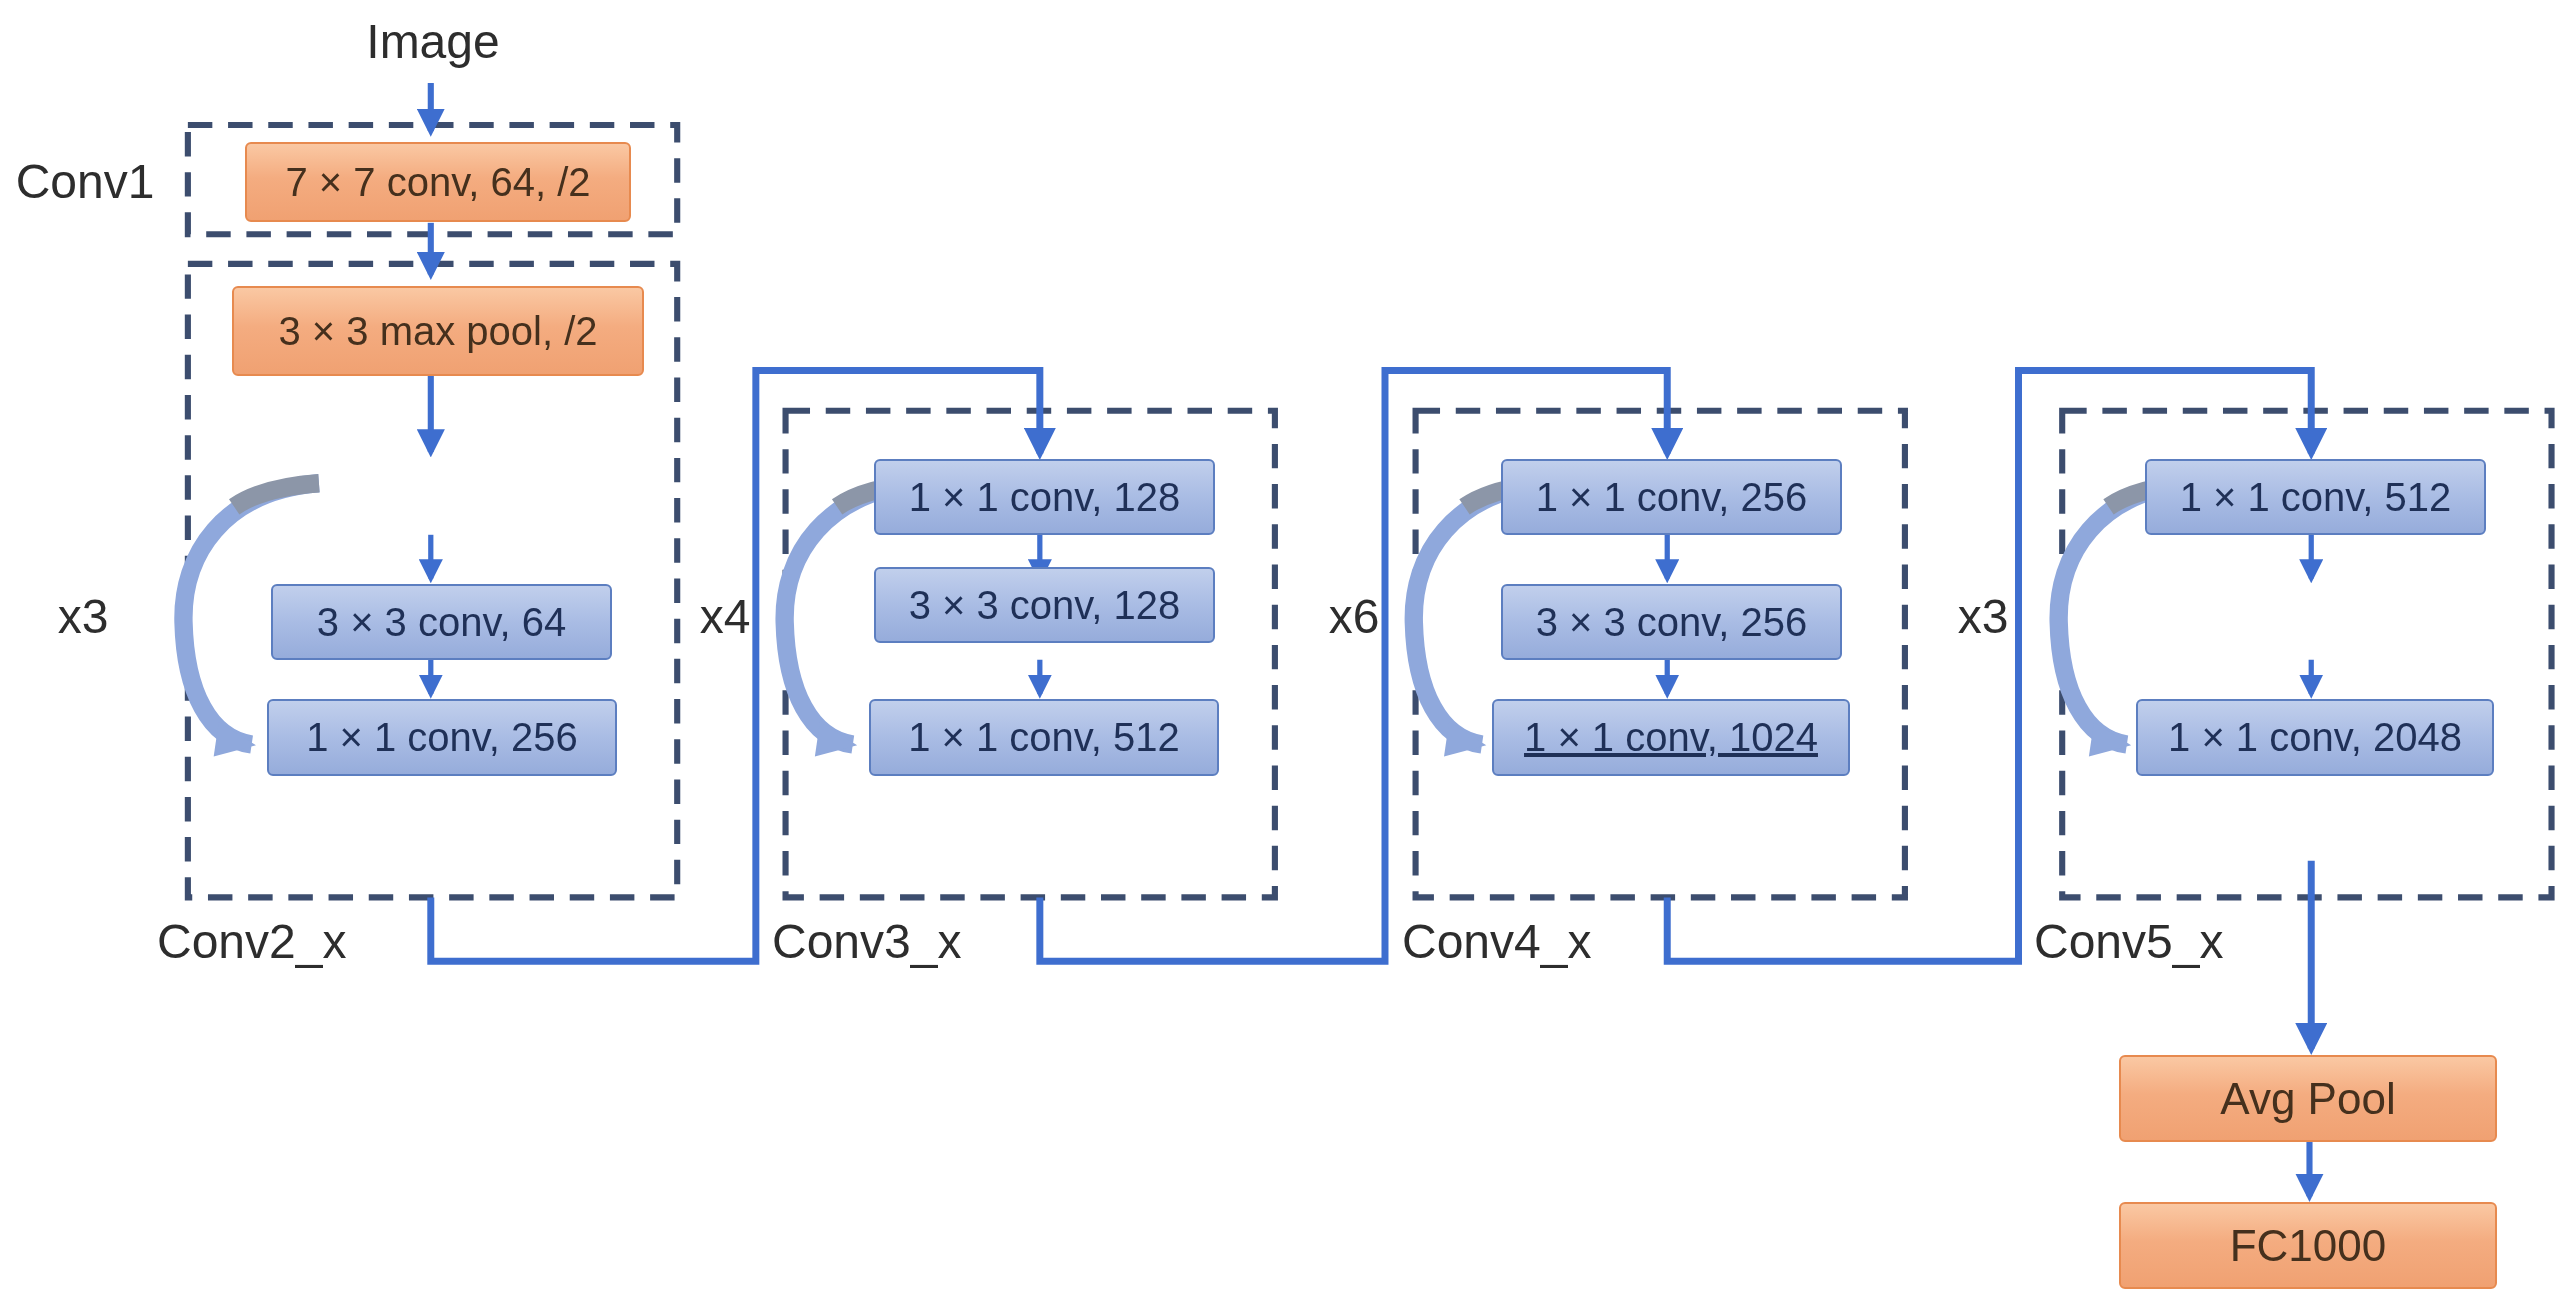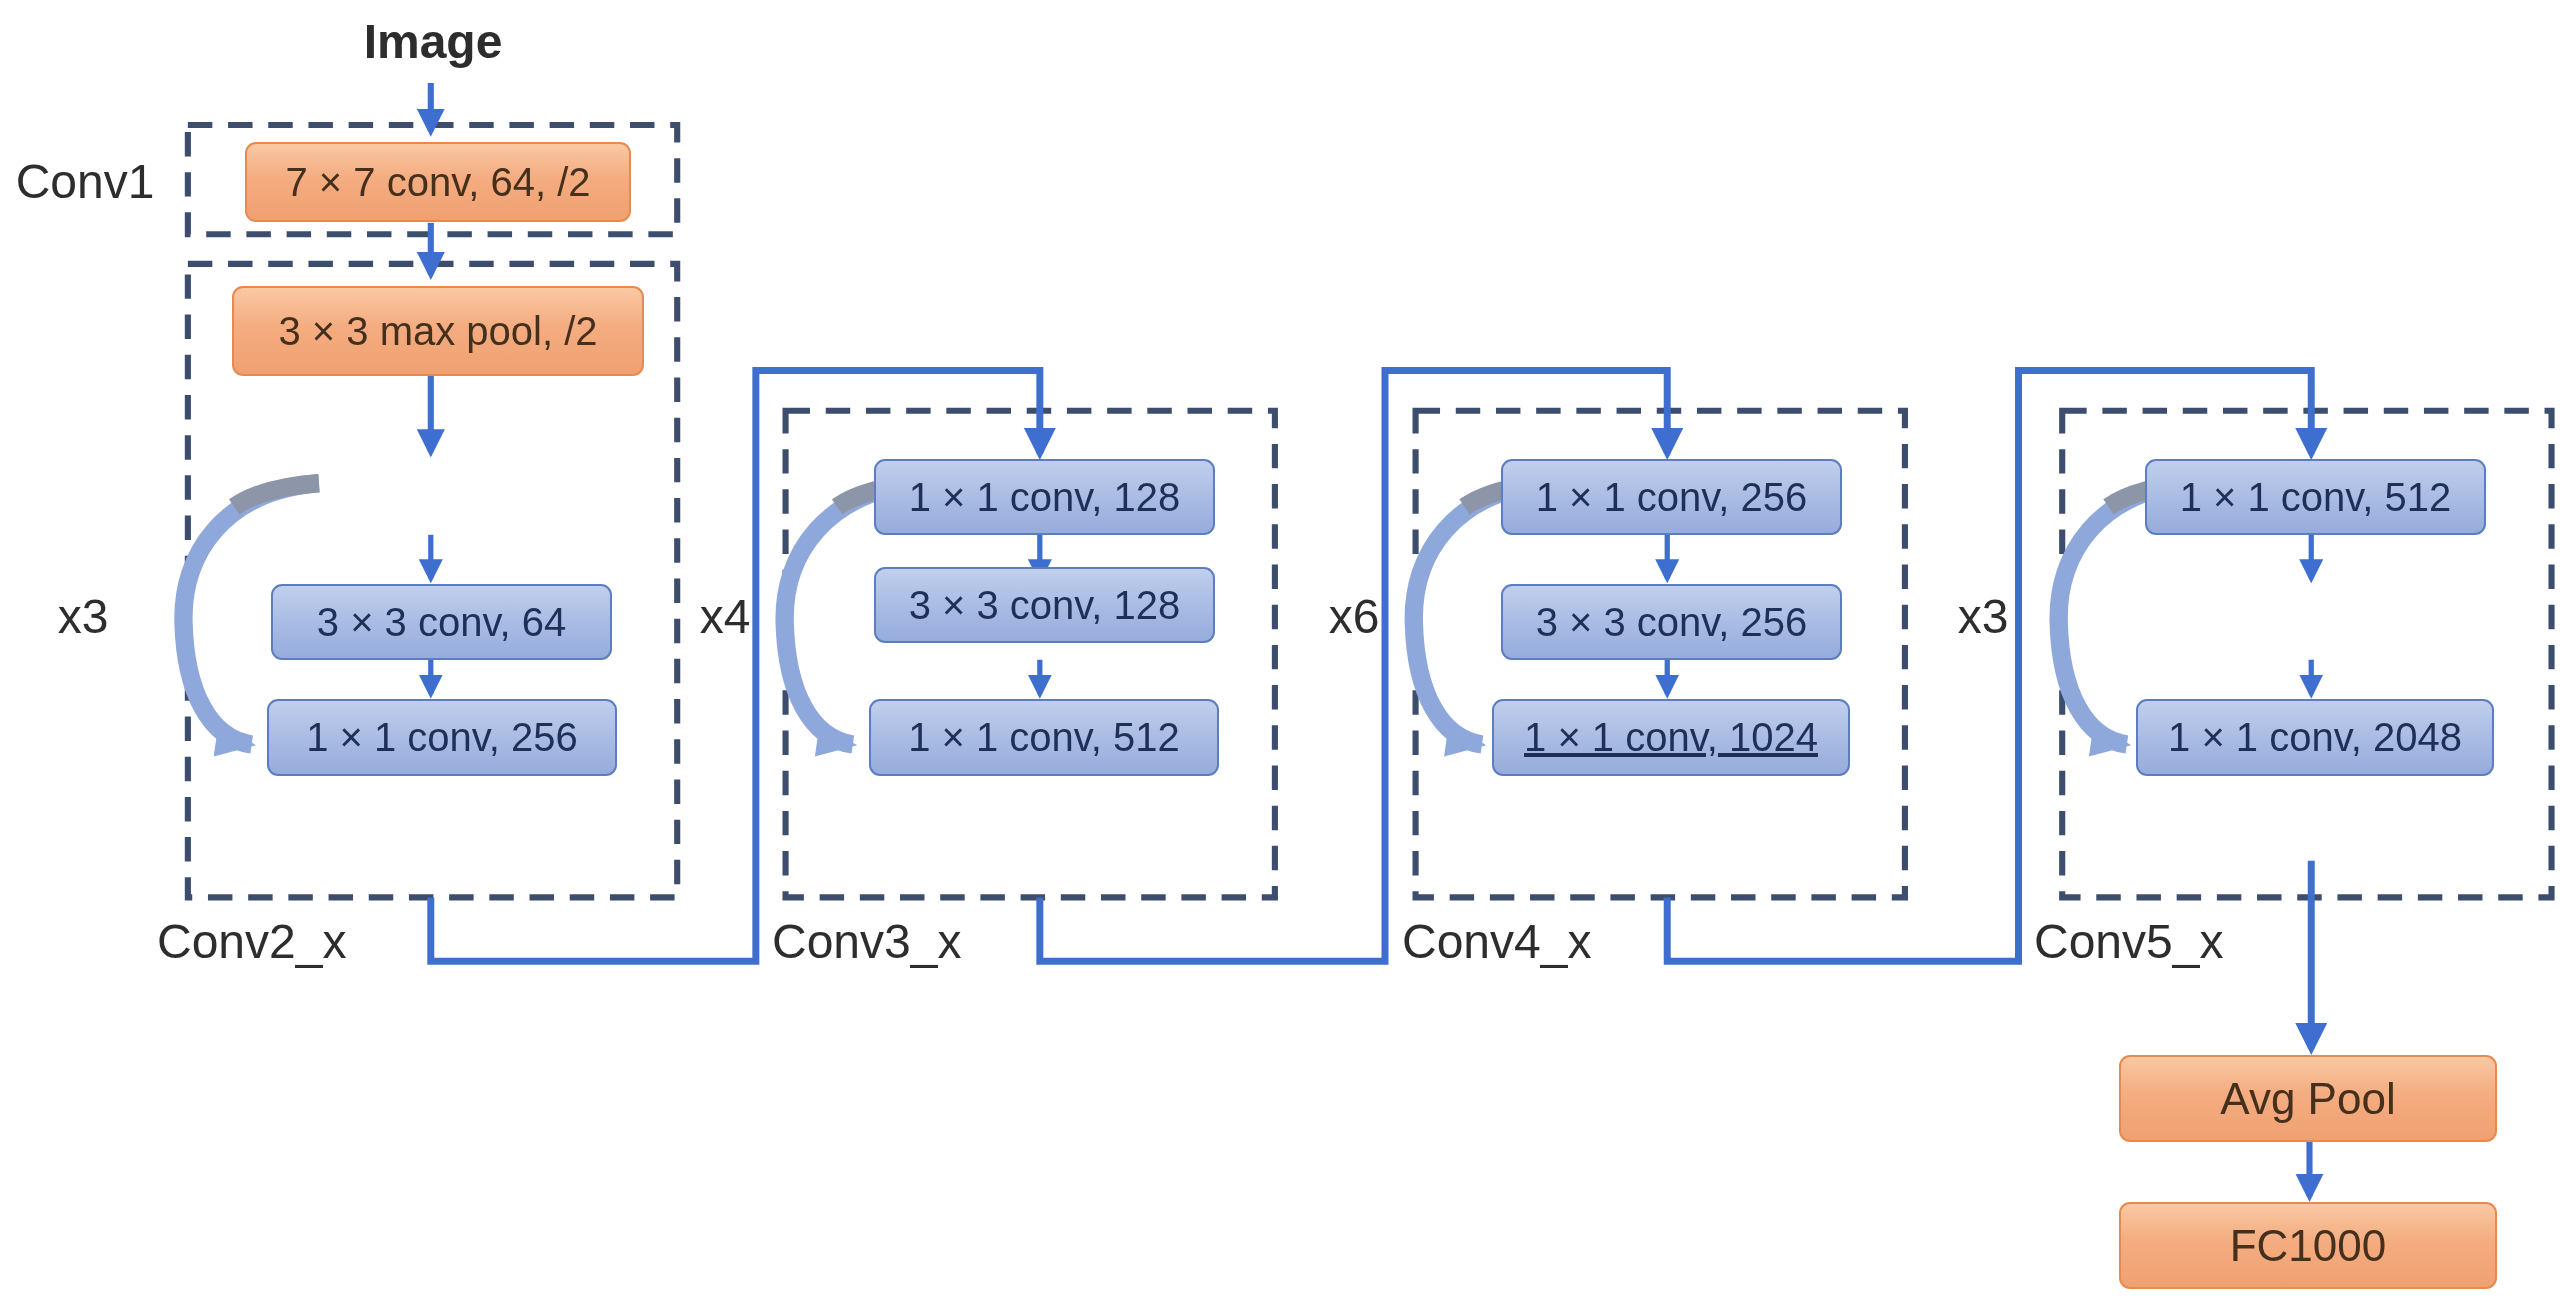--- a/index.html
+++ b/index.html
@@ -4,21 +4,21 @@
 <style>
   html,body{margin:0;padding:0;background:#ffffff;}
   .canvas{
     position:relative;width:2576px;height:1302px;background:#ffffff;overflow:hidden;
     font-family:"Liberation Sans", sans-serif;
   }
   .lyr{position:absolute;left:0;top:0;width:2576px;height:1302px;}
   svg.lyr{pointer-events:none;}
   .nodebox{
     position:absolute;display:flex;align-items:center;justify-content:center;
-    text-align:center;border-radius:11px;box-sizing:border-box;white-space:nowrap;
+    text-align:center;border-radius:6px;box-sizing:border-box;white-space:nowrap;
   }
   .orange{
     background:linear-gradient(180deg,#FAC8A3 0%,#F4AC80 45%,#F0A172 100%);
     border:2.6px solid #E78A4F;color:#45301D;font-size:40px;
   }
   .blue{
     background:linear-gradient(180deg,#C1CFEC 0%,#A9BCE4 50%,#96ACDB 100%);
     border:2.6px solid #5C7EC0;color:#1F3057;font-size:40px;
   }
   .lbl{
@@ -81,21 +81,21 @@
       <path d="M 2510,553 C 2400,562 2354,635 2356,712 C 2358,792 2386,845 2434,852" marker-end="url(#arrSkip)"></path>
     </g>
     <g stroke="#8C96A8" stroke-width="21" fill="none">
       <path d="M 365,553 C 322,556 290,565 268,580"></path>
       <path d="M 1055,553 C 1012,556 980,565 958,580"></path>
       <path d="M 1773,553 C 1730,556 1698,565 1676,580"></path>
       <path d="M 2510,553 C 2467,556 2435,565 2413,580"></path>
     </g>
   </svg>
 
-  <div class="lbl center" style="left:350px;top:15.7px;width:166px;font-weight:bold;">Image</div>
+  <div class="lbl center" style="left:350px;top:15.7px;width:166px;">Image</div>
   <div class="lbl" style="left:15.7px;top:156px;">Conv1</div>
 
   <div class="lbl center" style="left:35px;top:591px;width:96px;">x3</div>
   <div class="lbl center" style="left:677px;top:591px;width:96px;">x4</div>
   <div class="lbl center" style="left:1306px;top:591px;width:96px;">x6</div>
   <div class="lbl center" style="left:1935px;top:591px;width:96px;">x3</div>
 
   <div class="lbl" style="left:157px;top:916px;">Conv2_x</div>
   <div class="lbl" style="left:772px;top:916px;">Conv3_x</div>
   <div class="lbl" style="left:1402px;top:916px;">Conv4_x</div>

